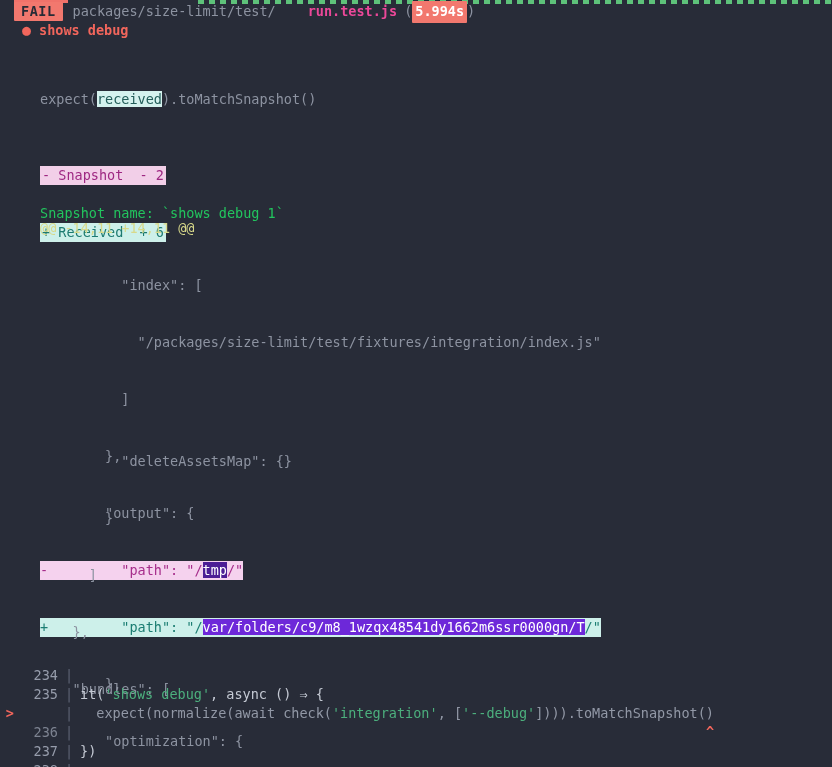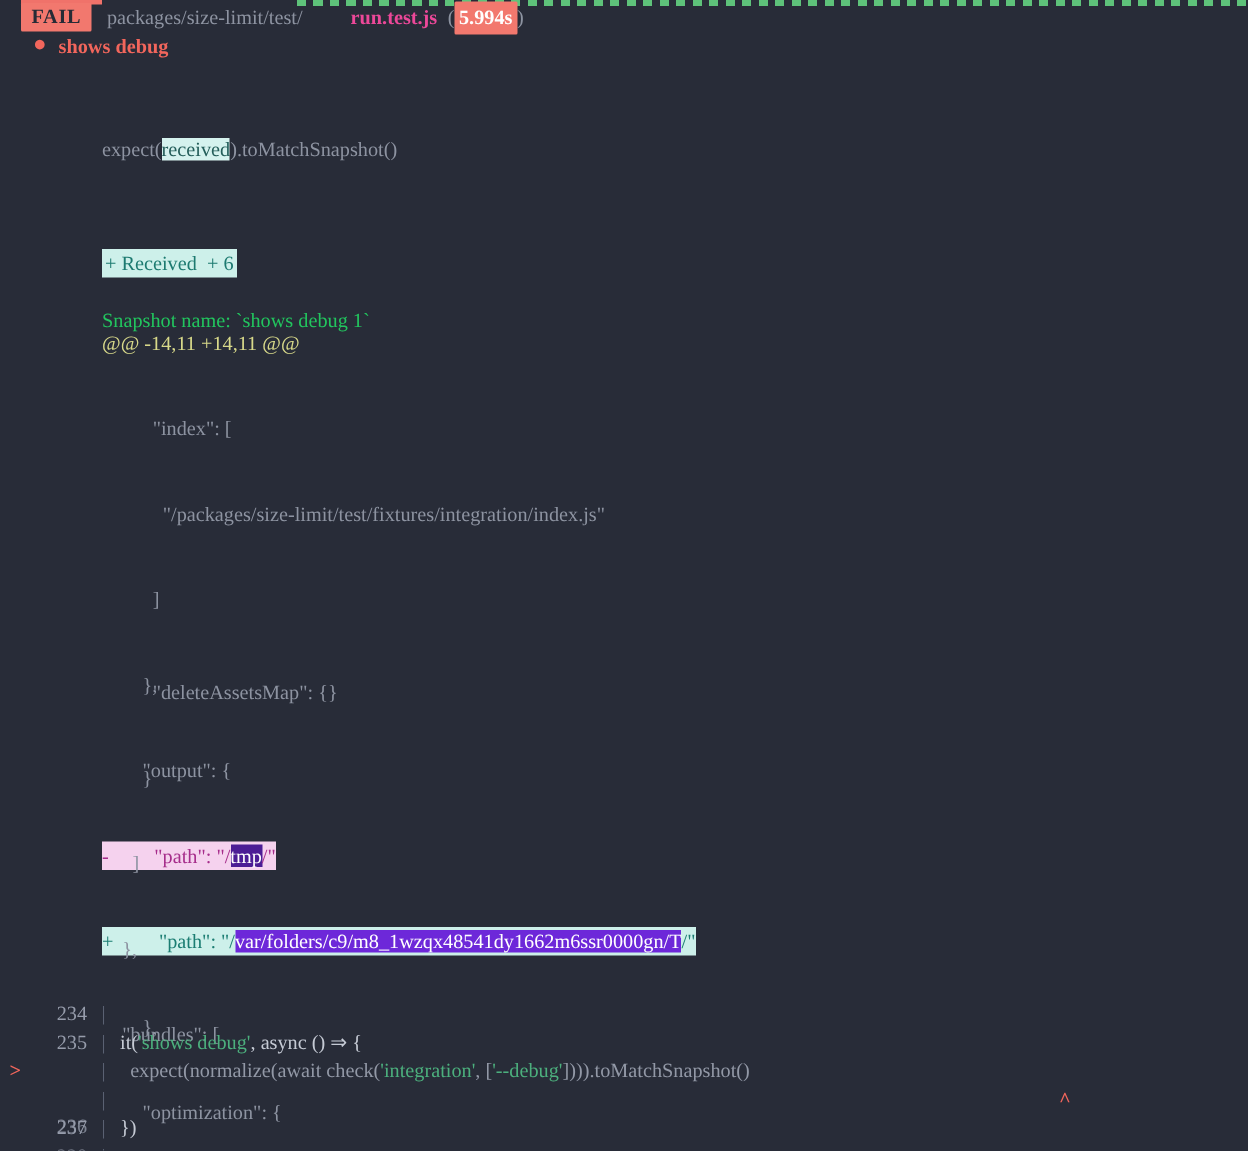--- a/index.html
+++ b/index.html
@@ -16,21 +16,20 @@
     line-height: 19px;
     color: #c7ccd6;
     -webkit-font-smoothing: antialiased;
   }
   .screen {
     position: relative;
     width: 832px;
     height: 767px;
     background: #282c38;
     overflow: hidden;
-    font-family: Liberation Serif, serif;
   }
 
   
   .topstrip {
     position: absolute;
     top: 0; left: 0;
     width: 832px;
     height: 4px;
     overflow: hidden;
   }
@@ -110,21 +109,20 @@
     line-height: 15px;
     margin-right: 8px;
   }
 
   
   .block {
     position: absolute;
     left: 0;
     width: 702px;
     white-space: pre;
-    margin-left: 28px;
   }
   .ln {
     height: 19px;
     line-height: 19px;
     white-space: pre;
   }
   .pad { padding-left: 40px; }
 
   .dim   { color: #8d93a1; }
   .plain { color: #22c55e; }
@@ -180,21 +178,21 @@
   .frame {
     position: absolute;
     left: 0;
     width: 832px;
   }
   .crow {
     height: 19px;
     line-height: 19px;
     white-space: pre;
     display: flex;
-    align-items: flex-start;
+    align-items: center;
   }
   .cmark {
     width: 14px;
     text-align: right;
     color: #f2665c;
     font-weight: bold;
     flex: 0 0 auto;
   }
   .cnum {
     width: 44px;
@@ -244,20 +242,21 @@
     <span>shows debug</span>
   </div>
 
   <div class="block" style="top:52px">
     <div class="ln pad"><span class="dim">expect(</span><span class="hl-received">received</span><span class="dim">).toMatchSnapshot()</span></div>
     <div class="ln"> </div>
     <div class="ln pad plain">Snapshot name: `shows debug 1`</div>
   </div>
 
   <div class="block" style="top:128px">
+    <div class="ln pad"><span class="leg-minus">- Snapshot  - 2</span></div>
     <div class="ln pad"><span class="leg-plus">+ Received  + 6</span></div>
   </div>
 
   <div class="block" style="top:181px">
     <div class="ln pad hunk">@@ -14,11 +14,11 @@</div>
     <div class="ln pad dim">          "index": [</div>
     <div class="ln pad dim">            "/packages/size-limit/test/fixtures/integration/index.js"</div>
     <div class="ln pad dim">          ]</div>
     <div class="ln pad dim">        },</div>
     <div class="ln pad dim">        "output": {</div>

